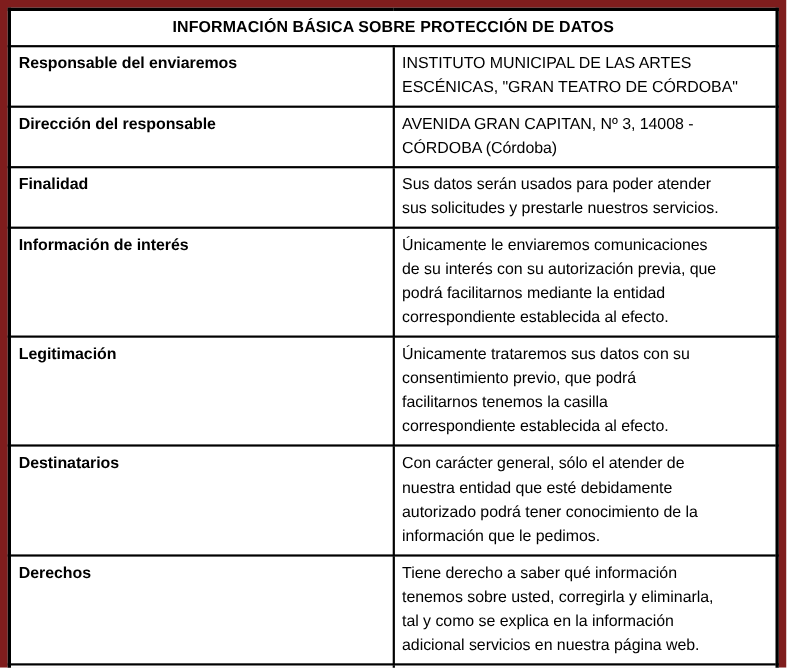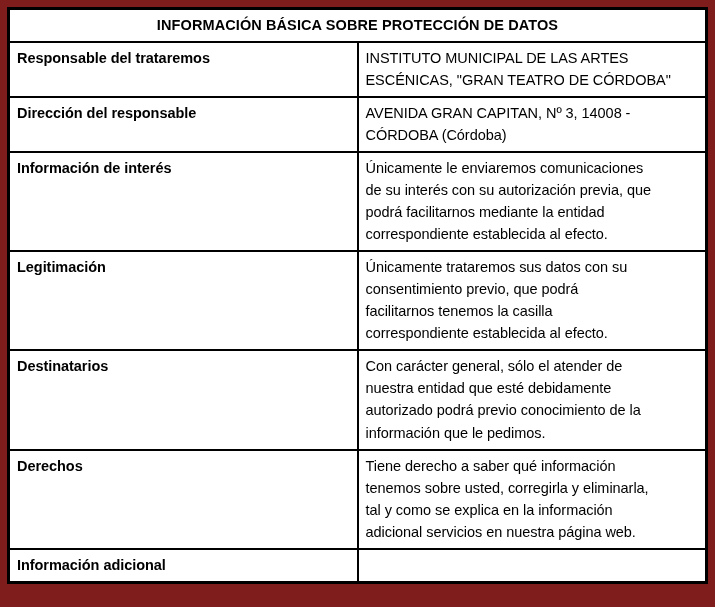--- a/index.html
+++ b/index.html
@@ -78,31 +78,38 @@
 </head>
 <body>
 
 <div class="page">
   <table class="dp-table">
     <tbody>
       <tr>
         <td class="title-cell" colspan="2">INFORMACIÓN BÁSICA SOBRE PROTECCIÓN DE DATOS</td>
       </tr>
     <tr>
-          <td class="label-cell">Responsable del trataremos</td>
+          <td class="label-cell">Responsable del enviaremos</td>
           <td class="value-cell">
             <span class="line">INSTITUTO MUNICIPAL DE LAS ARTES</span>
             <span class="line">ESCÉNICAS, "GRAN TEATRO DE CÓRDOBA"</span>
           </td>
         </tr>
         <tr>
           <td class="label-cell">Dirección del responsable</td>
           <td class="value-cell">
             <span class="line">AVENIDA GRAN CAPITAN, Nº 3, 14008 -</span>
             <span class="line">CÓRDOBA (Córdoba)</span>
+          </td>
+        </tr>
+        <tr>
+          <td class="label-cell">Finalidad</td>
+          <td class="value-cell">
+            <span class="line">Sus datos serán usados para poder atender</span>
+            <span class="line">sus solicitudes y prestarle nuestros servicios.</span>
           </td>
         </tr>
         <tr>
           <td class="label-cell">Información de interés</td>
           <td class="value-cell">
             <span class="line">Únicamente le enviaremos comunicaciones</span>
             <span class="line">de su interés con su autorización previa, que</span>
             <span class="line">podrá facilitarnos mediante la entidad</span>
             <span class="line">correspondiente establecida al efecto.</span>
           </td>
@@ -114,21 +121,21 @@
             <span class="line">consentimiento previo, que podrá</span>
             <span class="line">facilitarnos tenemos la casilla</span>
             <span class="line">correspondiente establecida al efecto.</span>
           </td>
         </tr>
         <tr>
           <td class="label-cell">Destinatarios</td>
           <td class="value-cell">
             <span class="line">Con carácter general, sólo el atender de</span>
             <span class="line">nuestra entidad que esté debidamente</span>
-            <span class="line">autorizado podrá previo conocimiento de la</span>
+            <span class="line">autorizado podrá tener conocimiento de la</span>
             <span class="line">información que le pedimos.</span>
           </td>
         </tr>
         <tr>
           <td class="label-cell">Derechos</td>
           <td class="value-cell">
             <span class="line">Tiene derecho a saber qué información</span>
             <span class="line">tenemos sobre usted, corregirla y eliminarla,</span>
             <span class="line">tal y como se explica en la información</span>
             <span class="line">adicional servicios en nuestra página web.</span>

